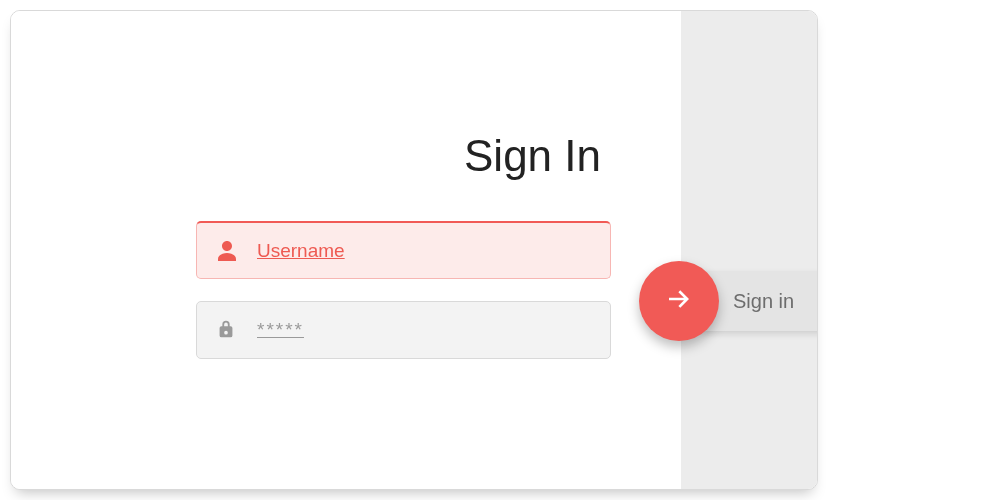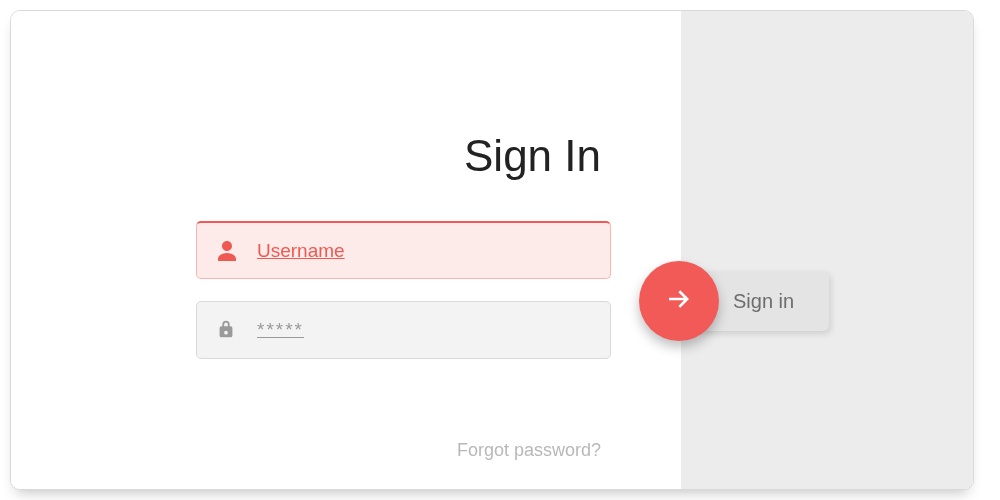--- a/index.html
+++ b/index.html
@@ -1,21 +1,21 @@
 <!DOCTYPE html>
 <html><head>
 <meta charset="utf-8">
 <style>
   * { box-sizing: border-box; margin: 0; padding: 0; }
   html, body { width: 1000px; height: 500px; font-family: "Segoe UI", "Helvetica Neue", Arial, sans-serif; }
   body { background: #fff; }
 
   .card {
     position: relative;
-    width: 964px;
+    width: 808px;
     height: 480px;
     margin: 10px;
     border: 1px solid #d9d9d9;
     border-radius: 10px;
     background: #fff;
     box-shadow: 0 8px 14px -6px rgba(0,0,0,0.25);
     overflow: hidden;
     display: flex;
   }
   .left {
@@ -157,21 +157,20 @@
         <span class="icon">
           <svg viewBox="0 0 24 24" width="22" height="22" fill="#9a9a9a">
             <path d="M17 9h-1V7a4 4 0 0 0-8 0v2H7a2 2 0 0 0-2 2v8a2 2 0 0 0 2 2h10a2 2 0 0 0 2-2v-8a2 2 0 0 0-2-2zm-7-2a2 2 0 1 1 4 0v2h-4V7zm2 11a2 2 0 1 1 0-4 2 2 0 0 1 0 4z"></path>
           </svg>
         </span>
         <input type="password" placeholder="*****" style="">
       </div>
 
     </div>
 
-    <div class="forgot">Forgot password?</div>
   </div>
 
   <div class="right">
     <div class="signin-wrap">
       <div class="signin-btn">
         <span>
           <svg viewBox="0 0 24 24" width="30" height="30" fill="#fff">
             <path d="M4 11h12l-4.5-4.5L13 5l7 7-7 7-1.5-1.5L16 13H4v-2z"></path>
           </svg>
         </span>

